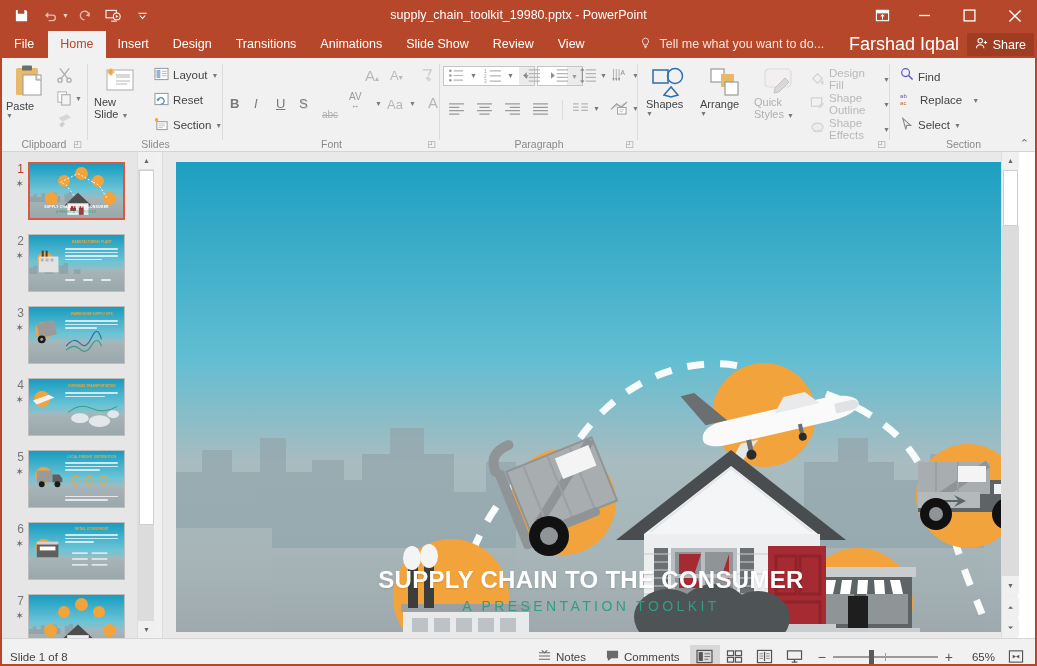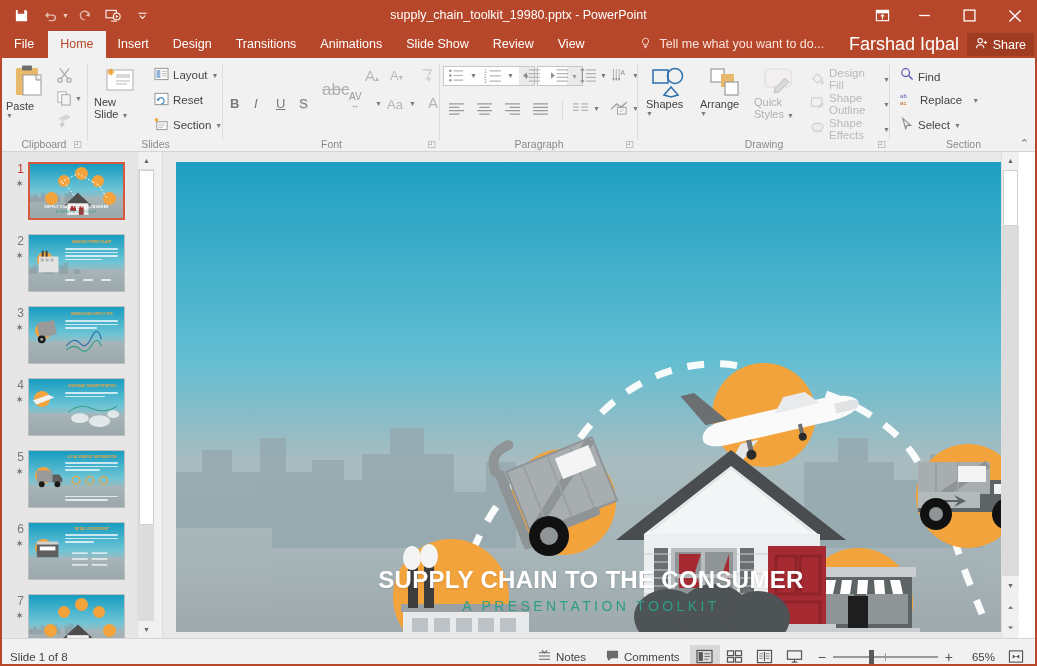--- a/index.html
+++ b/index.html
@@ -364,21 +364,21 @@
         <svg width="16" height="16" viewBox="0 0 17 17">
             <path d="M4 3h9l-3 6" stroke="#c8c8c8" stroke-width="1.3" fill="none"></path>
             <path d="M9.5 9.5 13 13l-2.6 2.6L7 12z" fill="#d4d4d4"></path>
           </svg>
       </div>
 
       <div class="btn" style="left:7px; top:38px; font-weight:bold; font-size:13px; color:#7a7a7a;"><span>B</span></div>
       <div class="btn" style="left:31px; top:38px; font-style:italic; font-size:13px; color:#7a7a7a;"><span>I</span></div>
       <div class="btn" style="left:53px; top:38px; text-decoration:underline; font-size:13px; color:#7a7a7a;"><span>U</span></div>
       <div class="btn" style="left:76px; top:38px; font-size:13px; color:#7a7a7a; text-shadow:1px 1px 0 #d0d0d0;"><span>S</span></div>
-      <div class="btn" style="left:99px; top:22px; font-size:17px; color:#b0b0b0; text-decoration:line-through;text-align:right;"><span>abc</span></div>
+      <div class="btn" style="left:99px; top:51px; font-size:10px; color:#b0b0b0; text-decoration:line-through;text-align:right;"><span>abc</span></div>
       <div class="btn" style="left:126px; top:34px; font-size:10px; color:#9a9a9a; text-align:center;">
         <div style="line-height:9px;"><span>AV</span></div>
         <div style="font-size:9px; line-height:9px;">↔</div>
       </div>
       <span class="caret" style="position:absolute; left:152px; top:42px;">▼</span>
       <div class="btn" style="left:164px; top:39px; font-size:13px; color:#b6b6b6;"><span>Aa</span></div>
       <span class="caret" style="position:absolute; left:186px; top:42px;">▼</span>
       <div class="btn" style="left:205px; top:36px; font-size:15px; color:#b6b6b6;"><span>A</span></div>
       <div class="group-label">Font</div>
       <div class="dlg-launch" style="right:4px;">◰</div>
@@ -517,21 +517,20 @@
         <span class="caret">▼</span>
       </div>
       <div class="rowbtn dim" style="position:absolute; left:172px; top:59px;">
         <span><svg width="15" height="14" viewBox="0 0 16 15">
               <ellipse cx="8" cy="6.5" rx="6" ry="4.2" fill="#ececec" stroke="#d0d0d0" stroke-width="1.2"></ellipse>
               <path d="M3 10.5c2 1.4 8 1.4 10 0" stroke="#d7d7d7" stroke-width="1.4" fill="none"></path>
             </svg></span>
         <span>Shape Effects</span>
         <span class="caret">▼</span>
       </div>
-      <div class="group-label">Drawing</div>
       <div class="dlg-launch" style="right:4px;">◰</div>
       <div class="group-sep" style="right:0;"></div>
     </div>
 
     <div class="group" style="left:890px; width:147px;">
       <div class="rowbtn" style="position:absolute; left:10px; top:9px;align-items:flex-end;">
         <span><svg width="14" height="14" viewBox="0 0 15 15">
               <circle cx="6" cy="6" r="4.2" fill="none" stroke="#5b5bb5" stroke-width="1.3"></circle>
               <path d="M9.2 9.2 13.5 13.5" stroke="#5b5bb5" stroke-width="1.5"></path>
             </svg></span>

